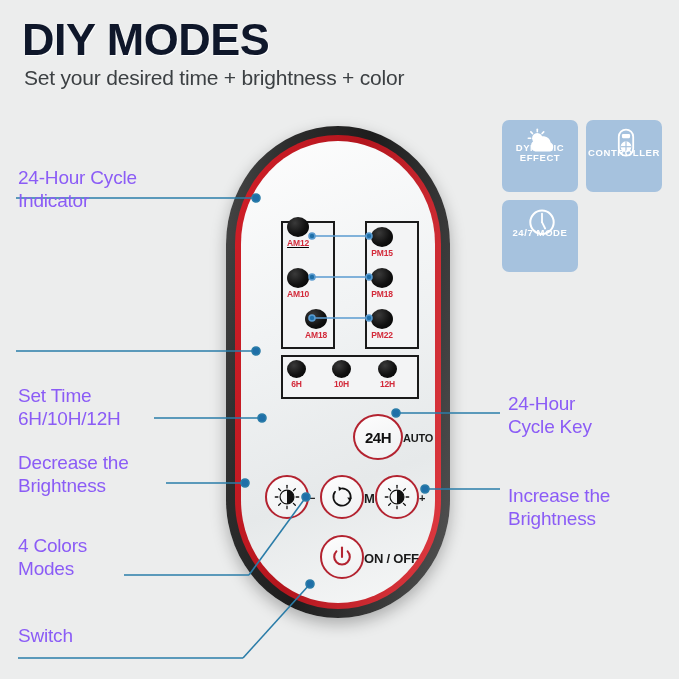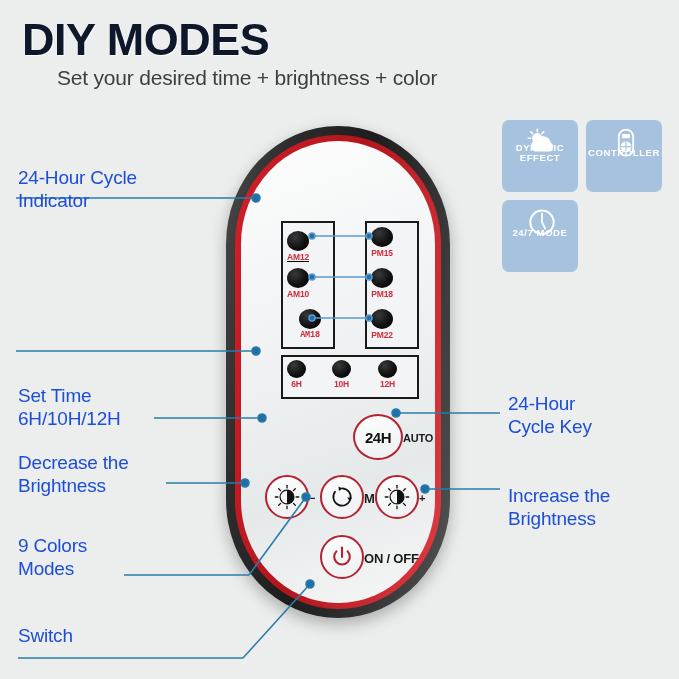--- a/index.html
+++ b/index.html
@@ -27,21 +27,20 @@
     color: #0f172a;
     text-shadow: 1px 1px 0 rgba(255,255,255,0.85);
   }
   #subtitle {
     position: absolute;
     left: 24px;
     top: 66px;
     font-size: 21px;
     color: #3c4043;
     letter-spacing: -0.2px;
-    margin-left: 33px;
   }
 
   
   #badges {
     position: absolute;
     left: 502px;
     top: 120px;
     width: 160px;
     height: 156px;
     display: grid;
@@ -176,21 +175,21 @@
     font-size: 15px;
     font-weight: bold;
     color: #111;
     letter-spacing: -0.5px;
   }
 
   
   .callout {
     position: absolute;
     font-size: 19px;
-    color: #1d4ed8;
+    color: #8b5cf6;
     line-height: 23px;
     letter-spacing: -0.2px;
     white-space: pre-line;
   }
   #svg-lines {
     position: absolute;
     left: 0; top: 0;
     width: 679px;
     height: 679px;
     pointer-events: none;
@@ -256,29 +255,29 @@
       <span class="badge-label">24/7 MODE</span>
     </div>
   </div>
 
   <div id="remote">
     <div id="remote-shell"></div>
     <div id="remote-red"></div>
     <div id="remote-face">
 
       <div class="btn-box" id="box-am"></div>
-      <div class="key" style="left:46px; top:90px;text-decoration:underline;">
+      <div class="key" style="left:46px; top:76px;text-decoration:underline;">
         <span class="key-dot"></span>
         <span class="key-label">AM12</span>
       </div>
       <div class="key" style="left:46px; top:127px;">
         <span class="key-dot"></span>
         <span class="key-label">AM10</span>
       </div>
-      <div class="key" style="left:58px; top:168px;font-family:Liberation Mono, monospace;">
+      <div class="key" style="left:64px; top:168px;">
         <span class="key-dot"></span>
         <span class="key-label">AM18</span>
       </div>
 
       <div class="btn-box" id="box-pm"></div>
       <div class="key" style="left:130px; top:86px;">
         <span class="key-dot"></span>
         <span class="key-label">PM15</span>
       </div>
       <div class="key" style="left:130px; top:127px;">
@@ -419,21 +418,21 @@
       <circle cx="425" cy="489" r="4"></circle>
     </g>
   </svg>
 
   <div class="callout" style="left:18px; top:166px;">24-Hour Cycle
 Indicator</div>
   <div class="callout" style="left:18px; top:384px;">Set Time
 6H/10H/12H</div>
   <div class="callout" style="left:18px; top:451px;">Decrease the
 Brightness</div>
-  <div class="callout" style="left:18px; top:534px;">9 Colors
+  <div class="callout" style="left:18px; top:534px;">4 Colors
 Modes</div>
   <div class="callout" style="left:18px; top:624px;">Switch</div>
 
   <div class="callout" style="left:508px; top:392px;">24-Hour
 Cycle Key</div>
   <div class="callout" style="left:508px; top:484px;">Increase the
 Brightness</div>
 
 </div>
 

